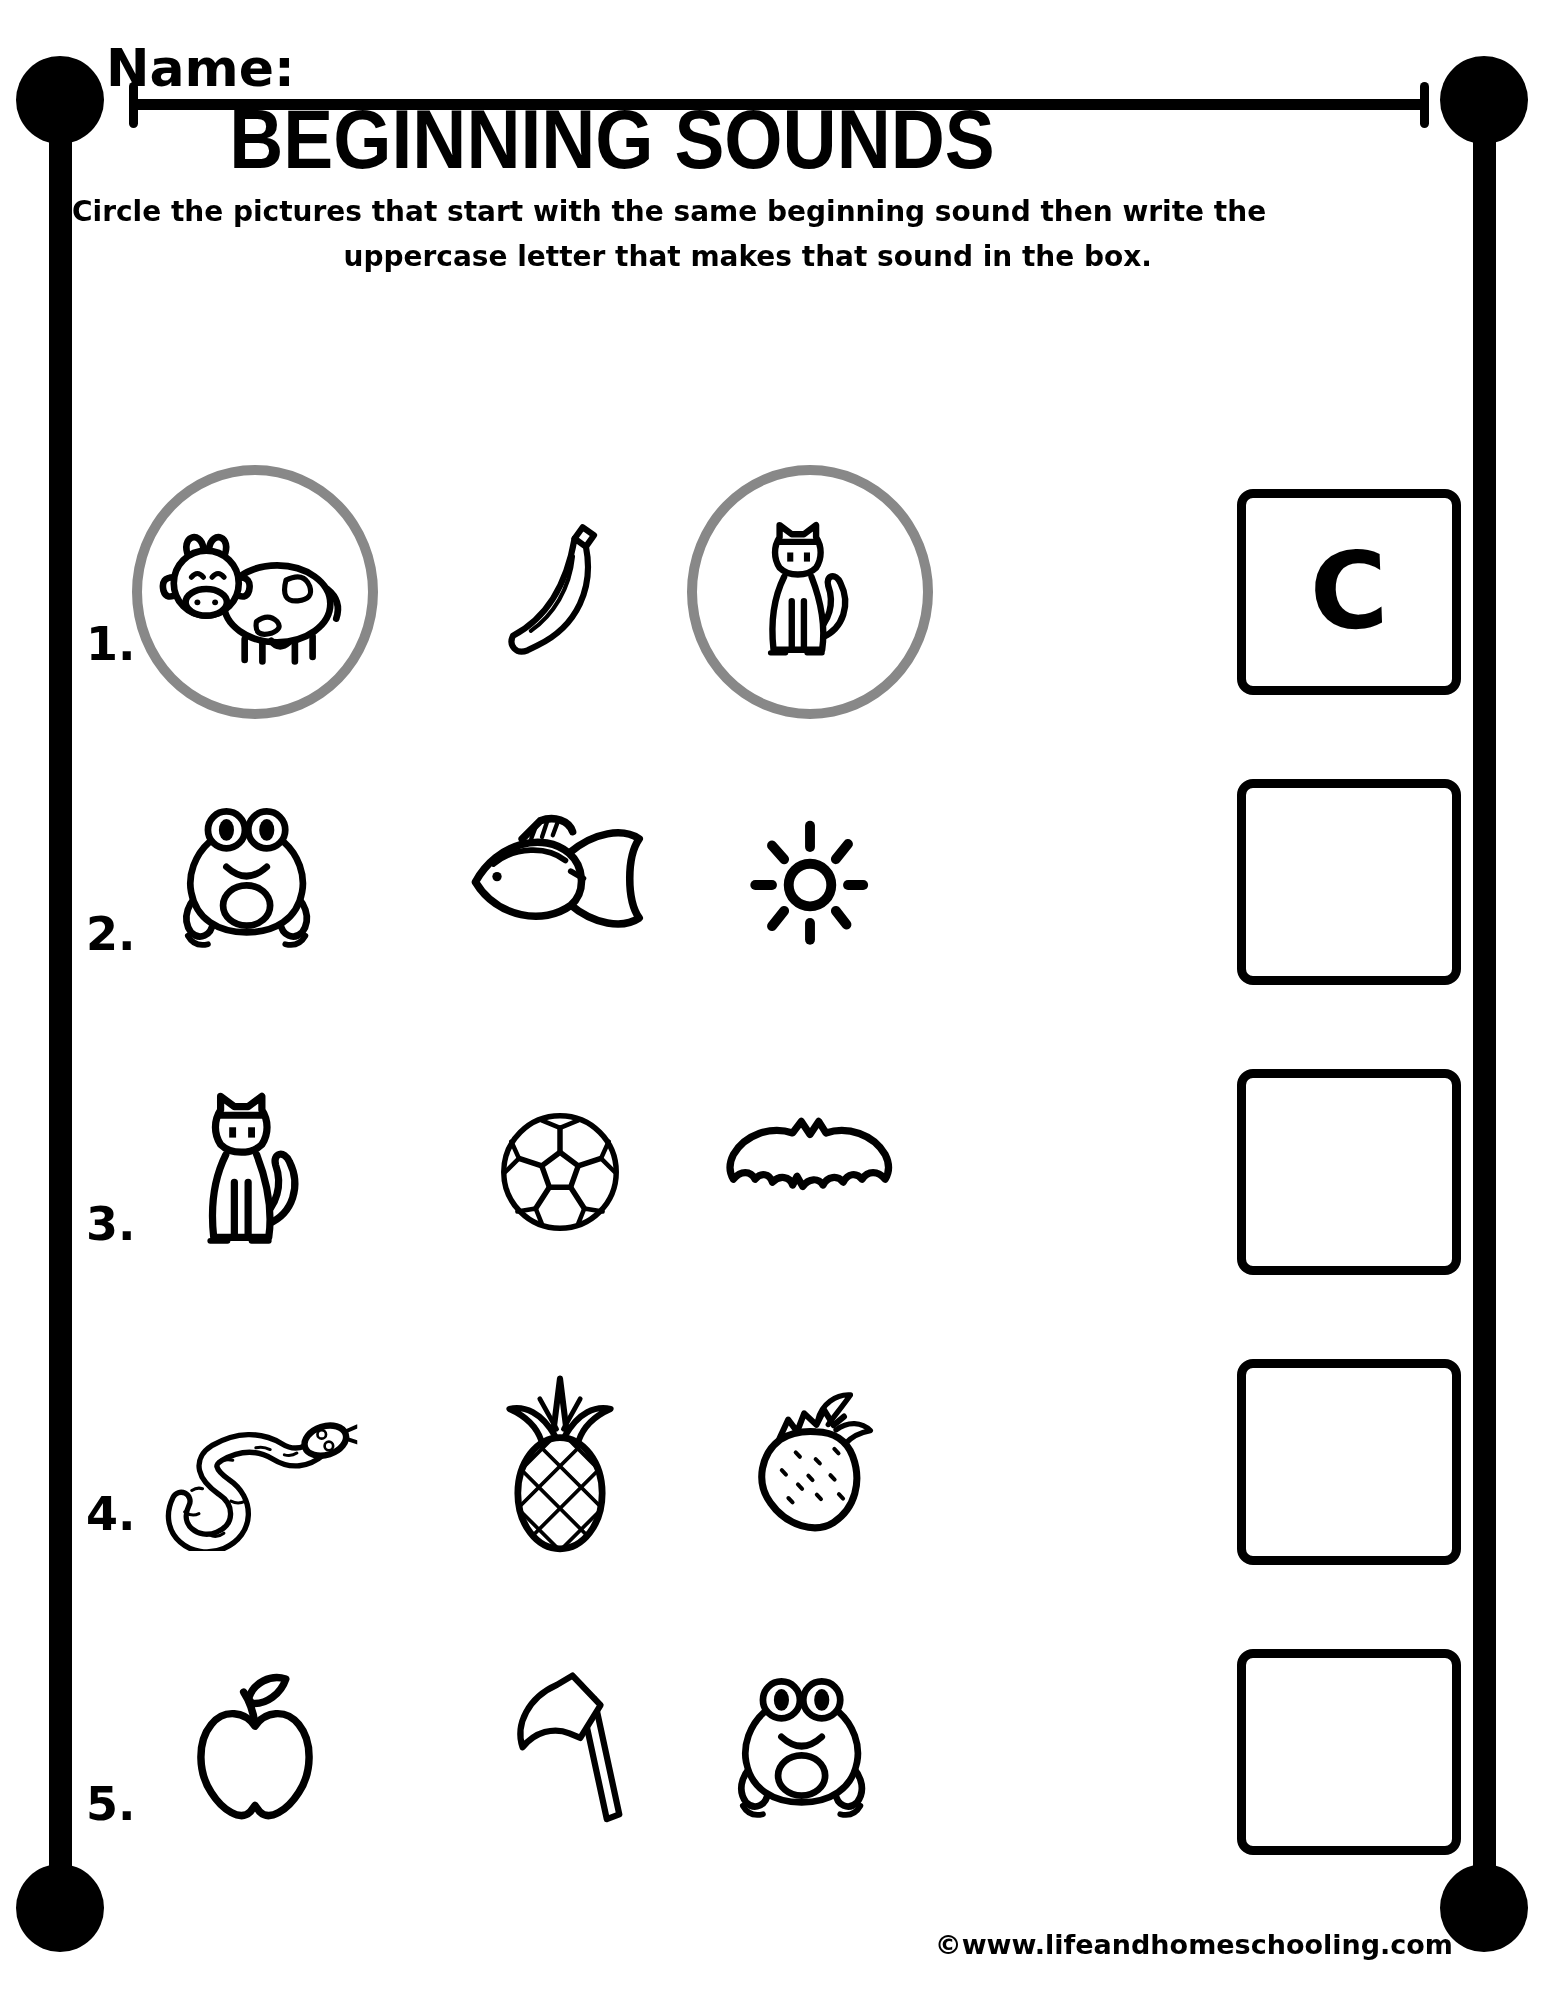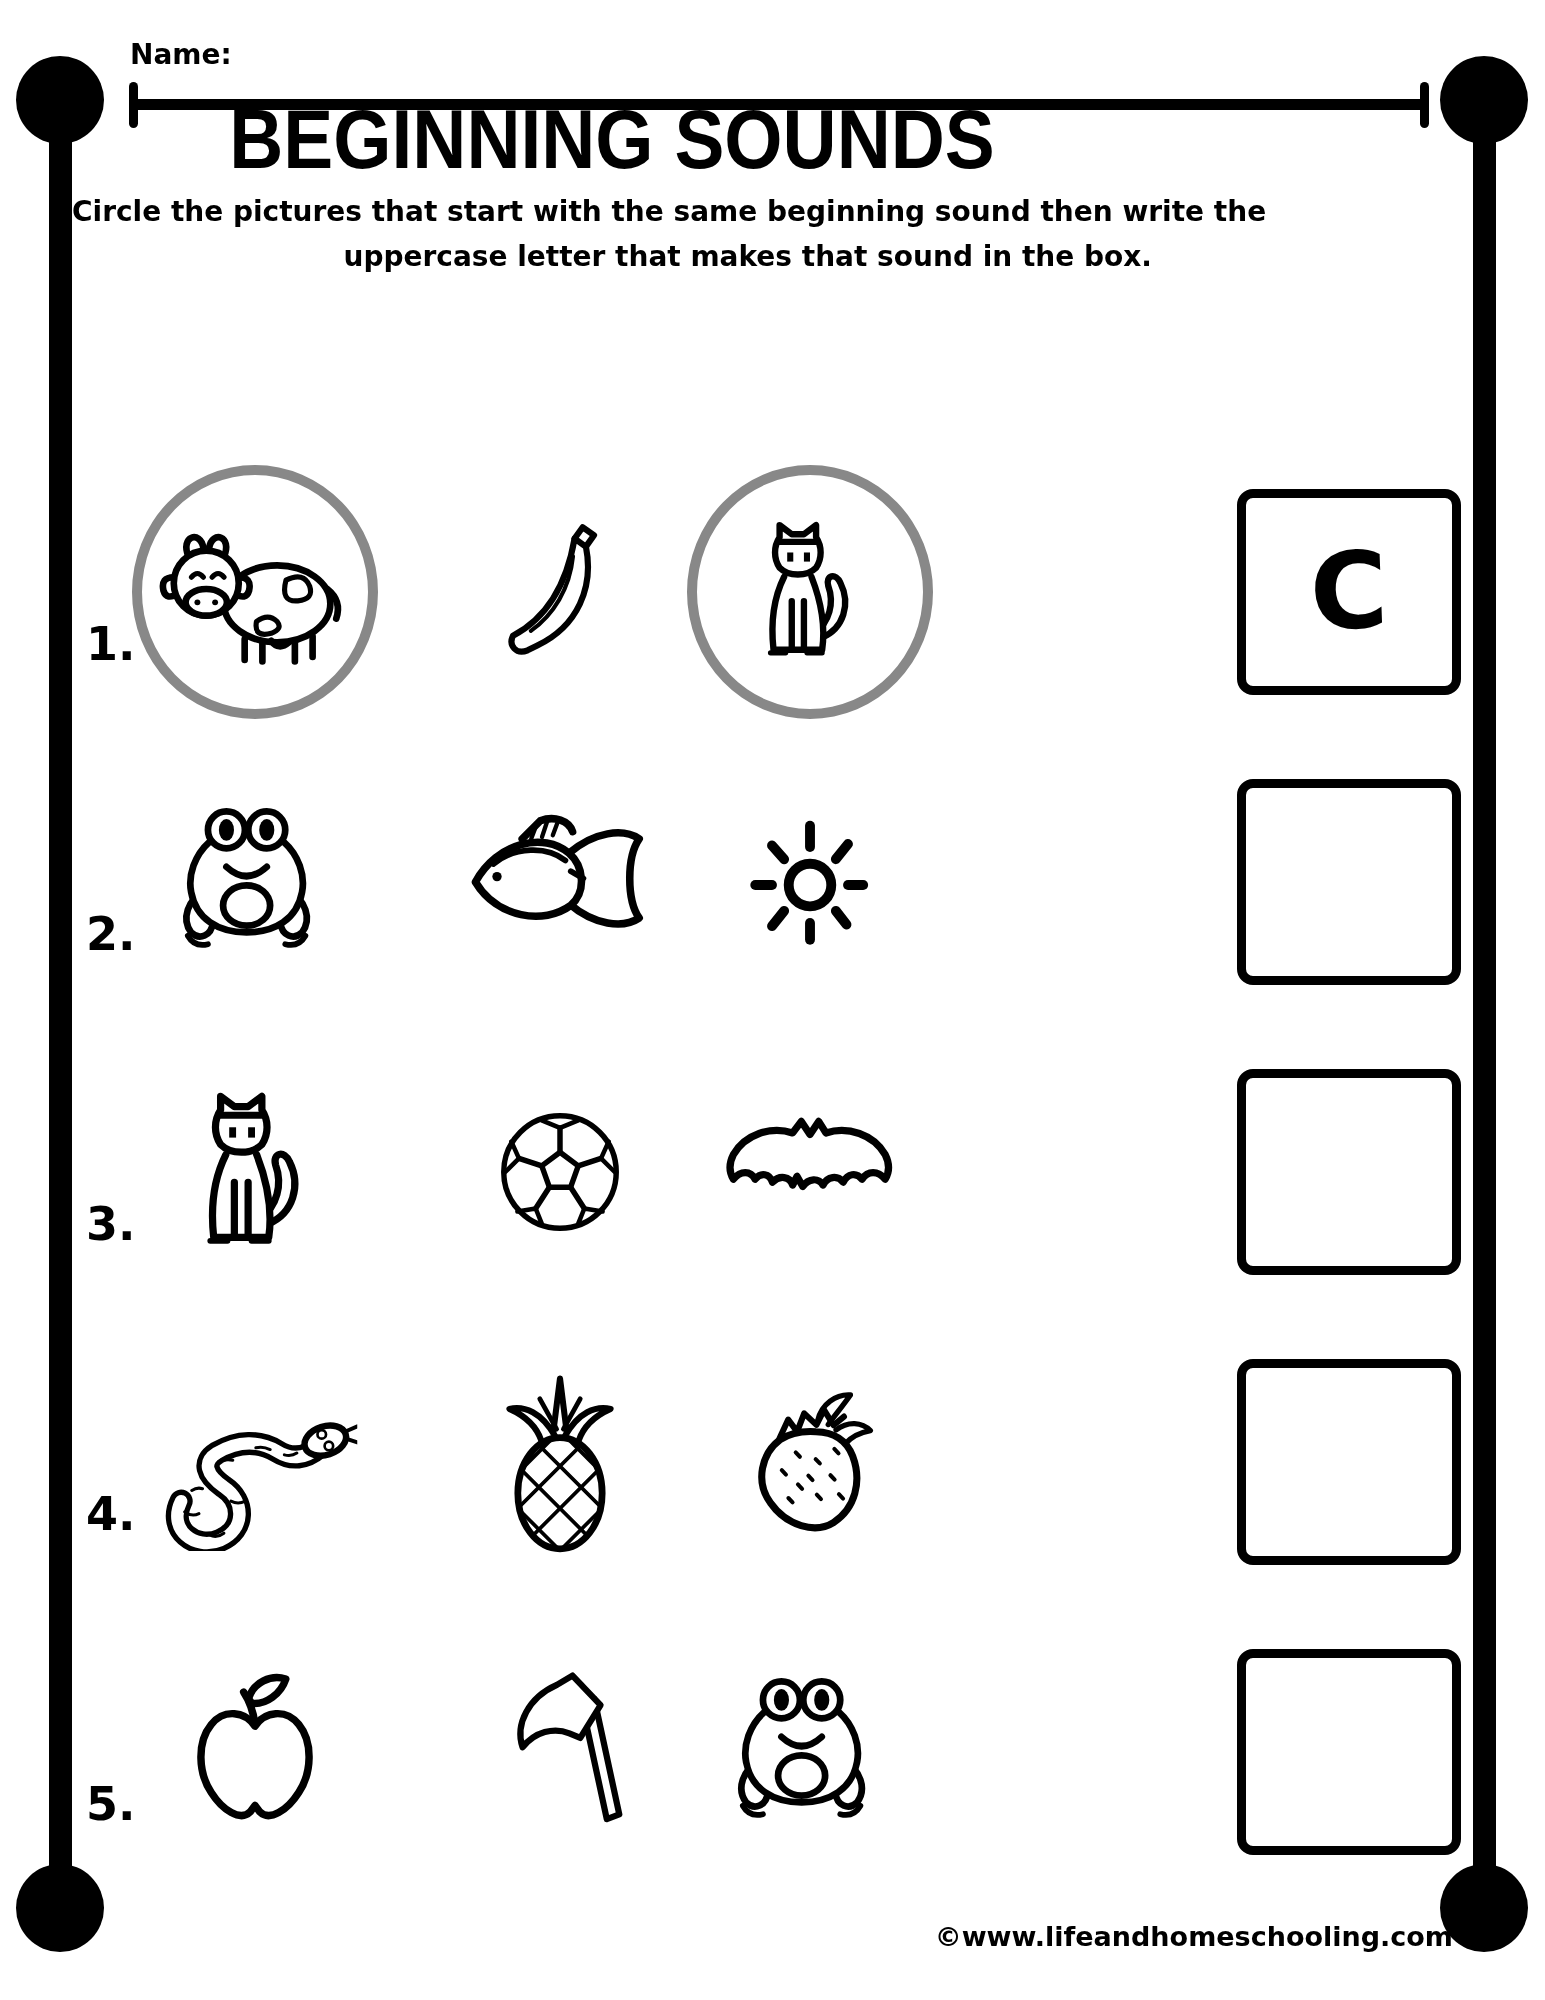--- a/index.html
+++ b/index.html
@@ -10,21 +10,21 @@
   
   .rail{position:absolute;width:23px;top:100px;height:1808px;background:#000;}
   .rail.left{left:49px;}
   .rail.right{left:1473px;}
   .rail-dot{position:absolute;width:88px;height:88px;border-radius:50%;background:#000;}
   .dot-tl{left:16px;top:56px;}
   .dot-bl{left:16px;top:1864px;}
   .dot-tr{left:1440px;top:56px;}
   .dot-br{left:1440px;top:1864px;}
   
-  .name-label{position:absolute;left:106px;top:38px;font-size:28px;font-weight:700;letter-spacing:0;margin-left:24px;}
+  .name-label{position:absolute;left:106px;top:38px;font-size:52px;font-weight:700;letter-spacing:0;}
   .name-line{position:absolute;left:133px;top:99px;width:1292px;height:11px;background:#000;border-radius:6px;}
   .name-line::before,.name-line::after{content:"";position:absolute;width:9px;height:46px;background:#000;border-radius:5px;top:-17px;}
   .name-line::before{left:-4px;}
   .name-line::after{right:-4px;}
   
   .title{
     position:absolute;left:72px;top:90px;width:1080px;text-align:center;
     font-size:78px;font-weight:900;letter-spacing:0px;
     font-family:"Liberation Sans","DejaVu Sans",sans-serif;
     transform:scale(0.96,1.08);transform-origin:center top;
@@ -53,21 +53,21 @@
   .icon-fish{width:198px;height:144px;}
   .icon-sun{width:152px;height:152px;}
   .icon-soccer{width:152px;height:152px;}
   .icon-bat{width:188px;height:116px;}
   .icon-snake{width:205px;height:178px;}
   .icon-pineapple{width:152px;height:194px;}
   .icon-strawberry{width:168px;height:168px;}
   .icon-apple{width:162px;height:162px;}
   .icon-axe{width:156px;height:172px;}
   
-  .footer{position:absolute;right:92px;bottom:48px;font-size:27px;font-weight:700;white-space:nowrap;}
+  .footer{position:absolute;right:92px;bottom:40px;font-size:27px;font-weight:700;white-space:nowrap;}
 </style>
 </head>
 <body>
 
 <svg width="0" height="0" style="position:absolute" aria-hidden="true">
   <defs>
     <clipPath id="pineclip">
         <ellipse cx="45" cy="76" rx="25" ry="33"></ellipse>
       </clipPath>
 

